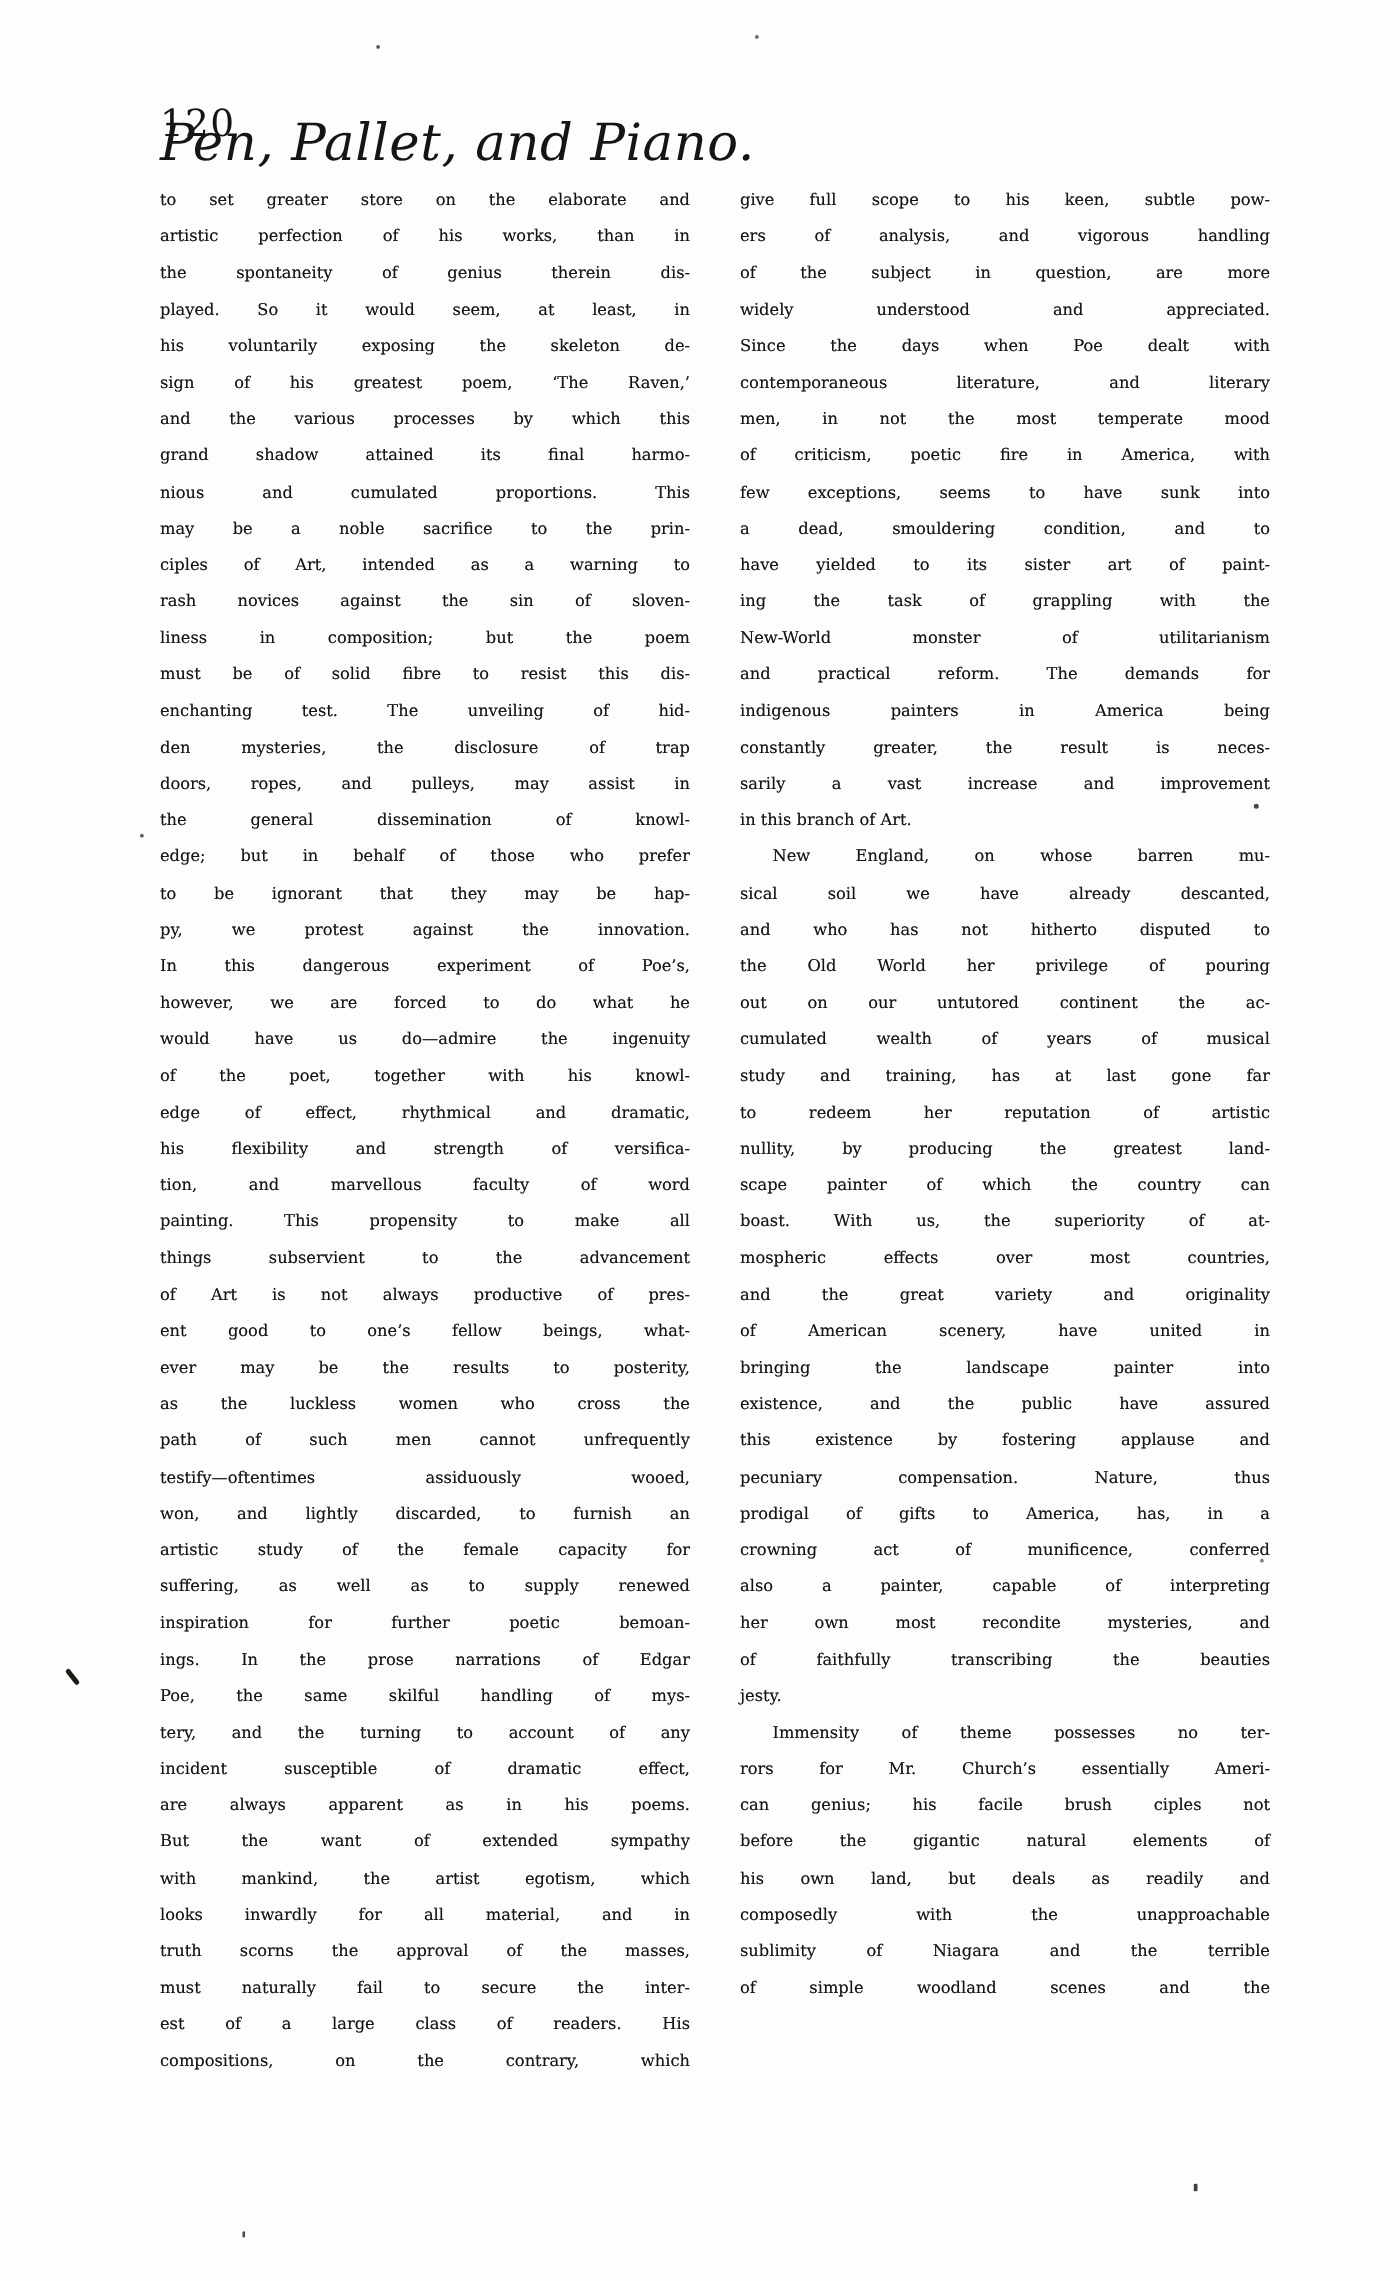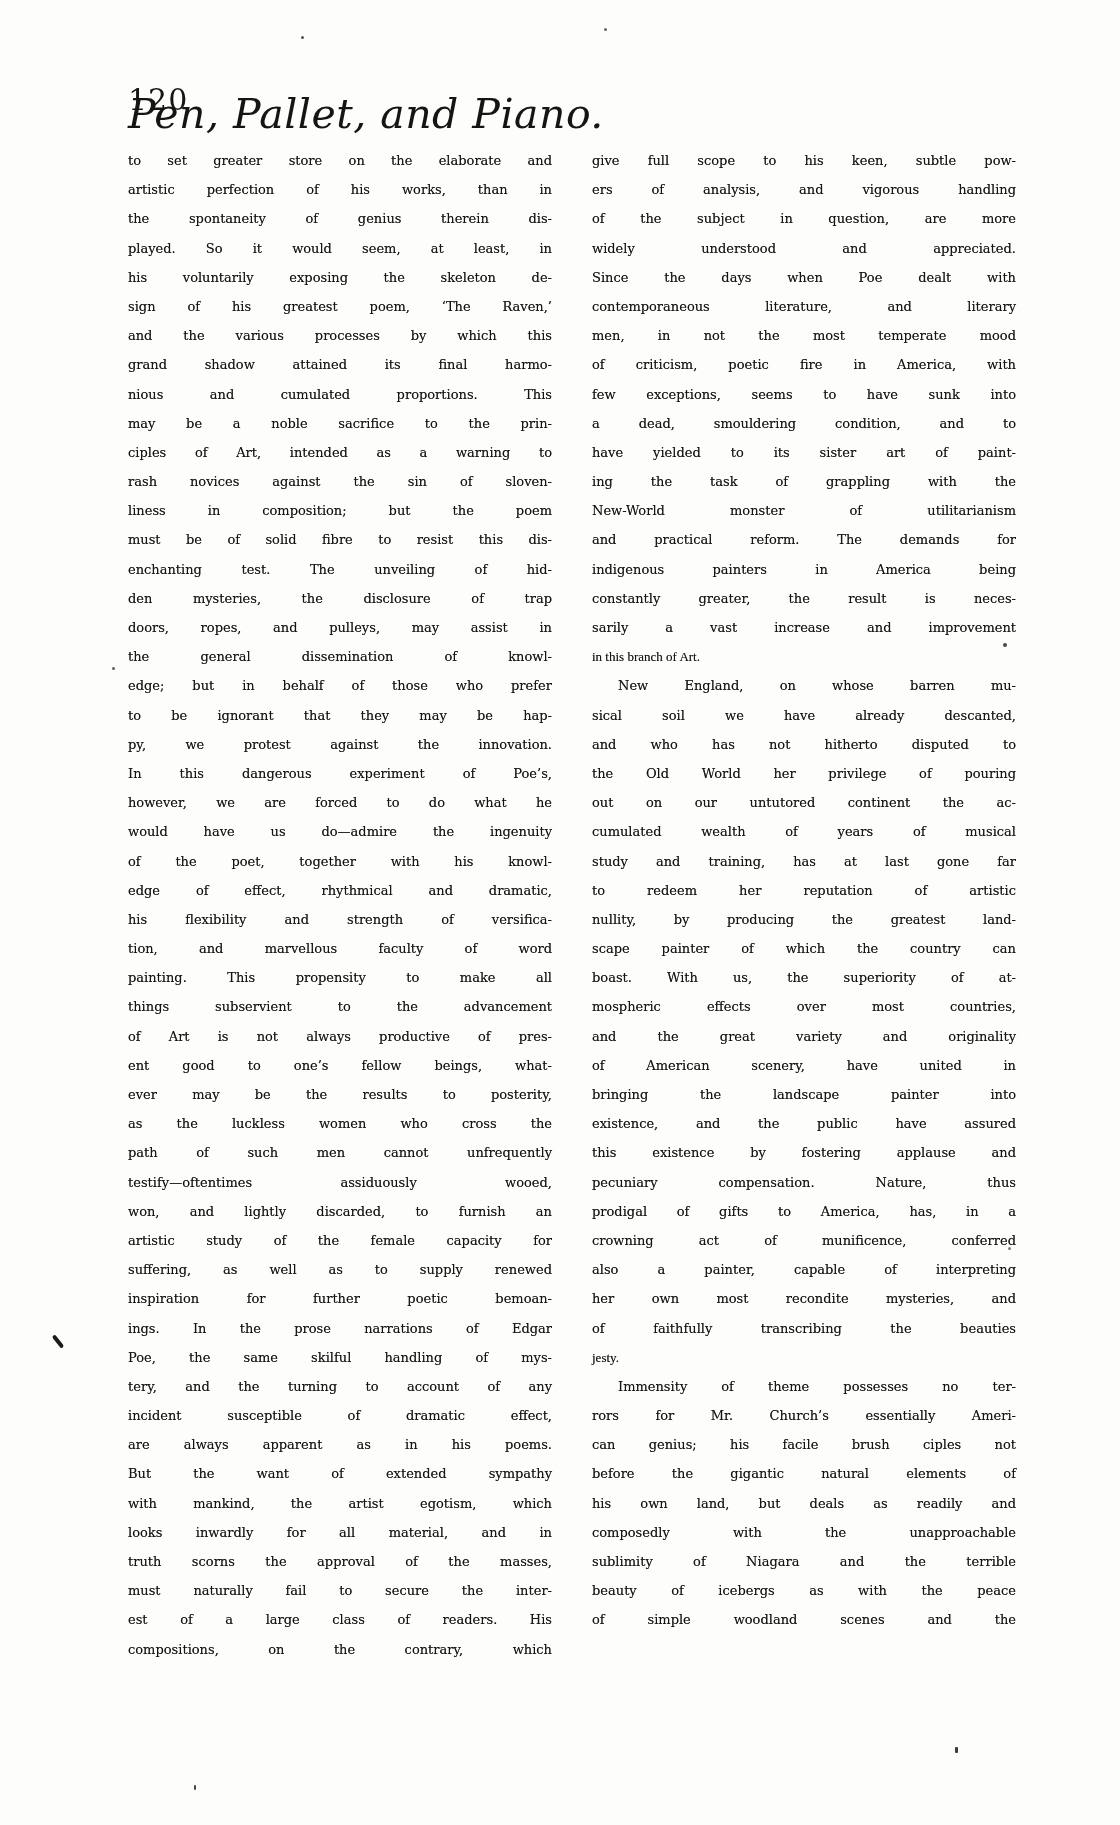--- a/index.html
+++ b/index.html
@@ -36,21 +36,21 @@
   .left-col  { left: 128px; }
   .right-col { left: 544px; margin-left: 48px; }
   .line {
     text-align: justify;
     text-align-last: justify;
     text-justify: inter-word;
     white-space: normal;
     height: 29.2px;
     overflow: visible;
   }
-  .line.par-end { text-align-last: left; font-family: Liberation Serif, serif; }
+  .line.par-end { text-align-last: left; }
   .line.indent  { text-indent: 26px; }
   .speck {
     position: absolute;
     background: #2a2824;
     border-radius: 50%;
   }
   .slash-mark {
     position: absolute;
     left: 56px; top: 1334px;
     width: 4px; height: 15px;
@@ -164,21 +164,20 @@
     <div class="line">her own most recondite mysteries, and</div>
     <div class="line">of faithfully transcribing the beauties</div>
     <div class="line par-end">jesty.</div>
     <div class="line indent">Immensity of theme possesses no ter-</div>
     <div class="line">rors for Mr. Church’s essentially Ameri-</div>
     <div class="line">can genius;  his facile brush ciples not</div>
     <div class="line">before the gigantic natural elements of</div>
     <div class="line">his own land, but deals as readily and</div>
     <div class="line">composedly with the  unapproachable</div>
     <div class="line">sublimity of Niagara and the terrible</div>
-    <div class="line">beauty of icebergs as with the peace</div>
     <div class="line">of simple woodland scenes and the</div>
   </div>
 
 <div class="speck" style="left:301px; top:36px; width:3px; height:3px; opacity:.8"></div>
 <div class="speck" style="left:604px; top:28px; width:3px; height:3px; opacity:.7"></div>
 <div class="speck" style="left:112px; top:667px; width:3px; height:3px; opacity:.75"></div>
 <div class="speck" style="left:1003px; top:643px; width:4px; height:4px; opacity:.85"></div>
 <div class="speck" style="left:1008px; top:1247px; width:3px; height:3px; opacity:.6"></div>
 <div class="slash-mark"></div>
 <div class="speck" style="left:955px; top:1747px; width:3px; height:6px; border-radius:1px; opacity:.9"></div>

